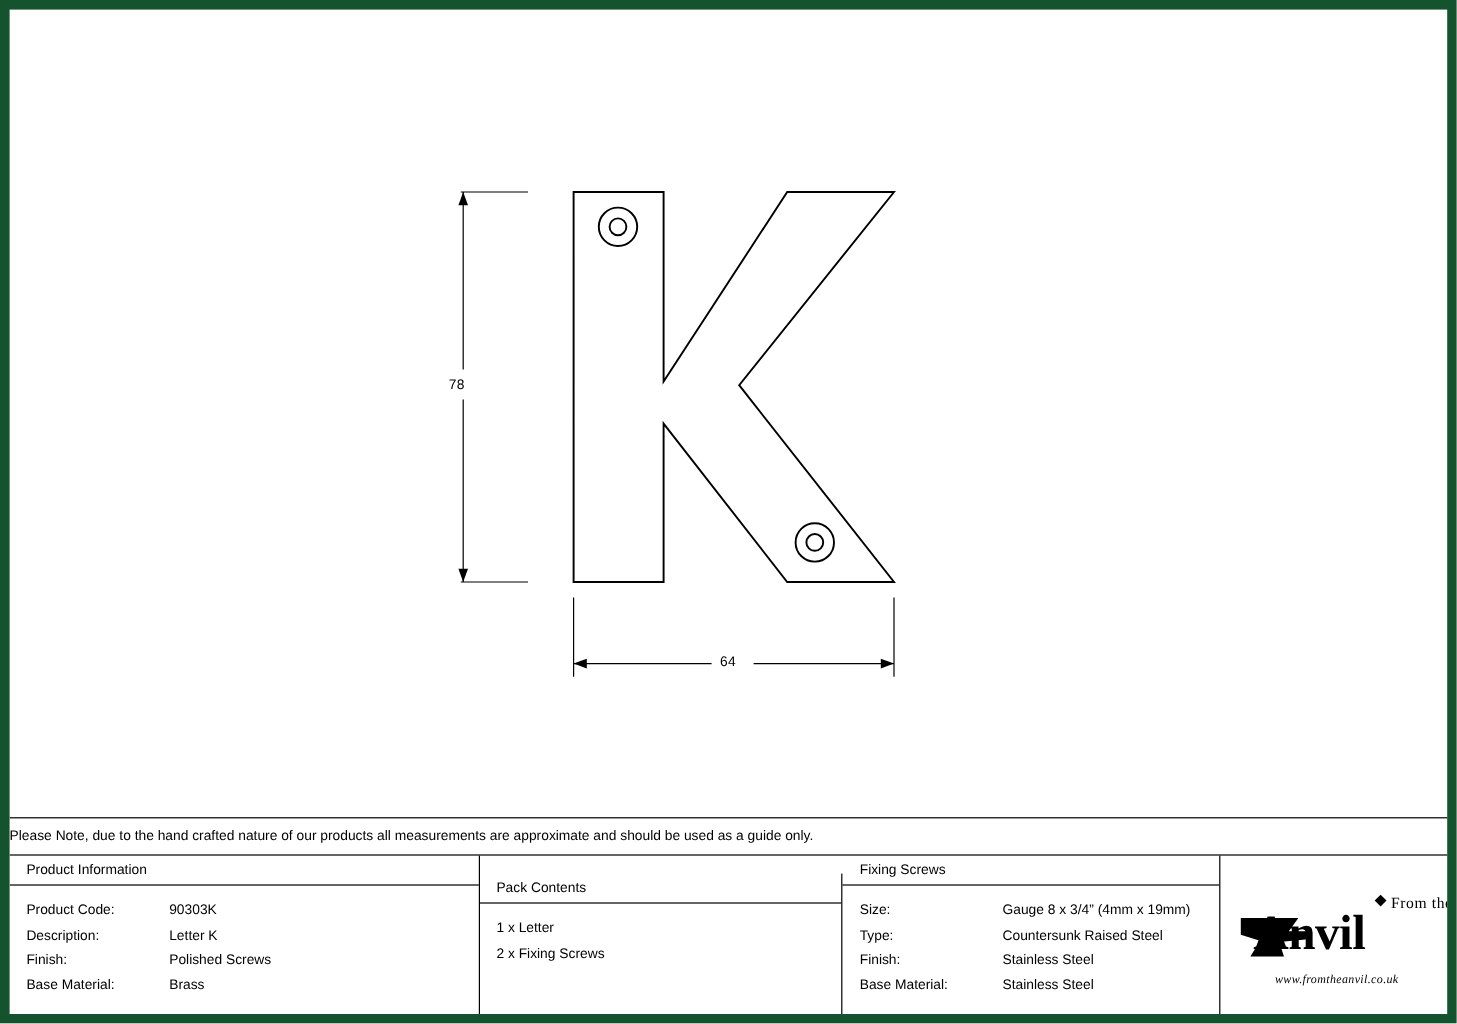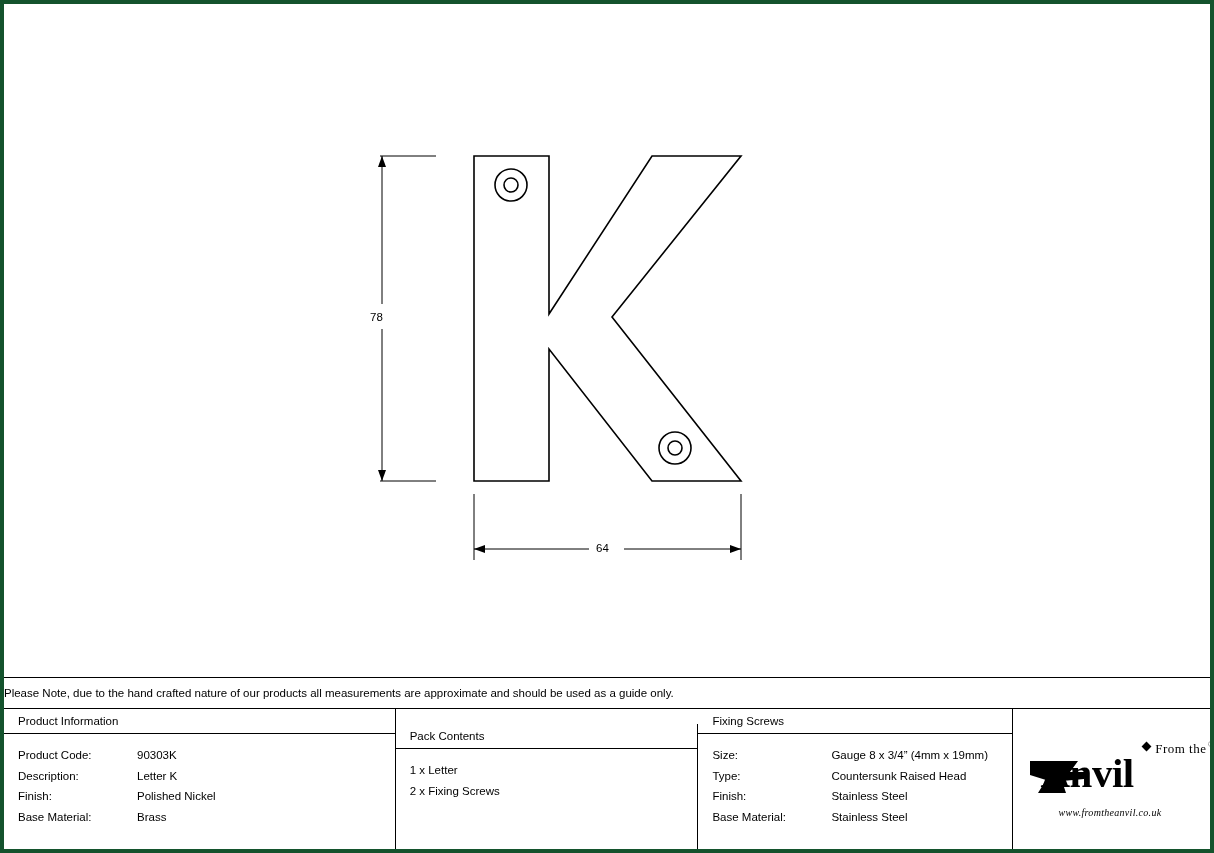--- a/index.html
+++ b/index.html
@@ -9,21 +9,21 @@
   }
   body {
     font-family: "Liberation Sans", sans-serif;
     color: #000000;
   }
   .sheet {
     position: relative;
     width: 1214px;
     height: 853px;
     box-sizing: border-box;
-    border: 4px solid #14532d;
+    border: 8px solid #14532d;
     background: #ffffff;
     overflow: hidden;
   }
 
   
   .drawing-area {
     position: absolute;
     left: 0;
     top: 0;
     width: 1210px;
@@ -246,21 +246,21 @@
         <div class="kv-row">
           <span class="kv-key">Product Code:</span>
           <span class="kv-val">90303K</span>
         </div>
         <div class="kv-row">
           <span class="kv-key">Description:</span>
           <span class="kv-val">Letter K</span>
         </div>
         <div class="kv-row">
           <span class="kv-key">Finish:</span>
-          <span class="kv-val">Polished Nickel</span>
+          <span class="kv-val">Polished Screws</span>
         </div>
         <div class="kv-row">
           <span class="kv-key">Base Material:</span>
           <span class="kv-val">Brass</span>
         </div>
       </div>
     </div>
 
     <div class="col col-pack">
       <div class="col-header">Pack Contents</div>
@@ -272,21 +272,21 @@
 
     <div class="col col-fix">
       <div class="col-header">Fixing Screws</div>
       <div class="col-body">
         <div class="kv-row">
           <span class="kv-key-wide">Size:</span>
           <span class="kv-val">Gauge 8 x 3/4” (4mm x 19mm)</span>
         </div>
         <div class="kv-row">
           <span class="kv-key-wide">Type:</span>
-          <span class="kv-val">Countersunk Raised Head</span>
+          <span class="kv-val">Countersunk Raised Steel</span>
         </div>
         <div class="kv-row">
           <span class="kv-key-wide">Finish:</span>
           <span class="kv-val">Stainless Steel</span>
         </div>
         <div class="kv-row">
           <span class="kv-key-wide">Base Material:</span>
           <span class="kv-val">Stainless Steel</span>
         </div>
       </div>

